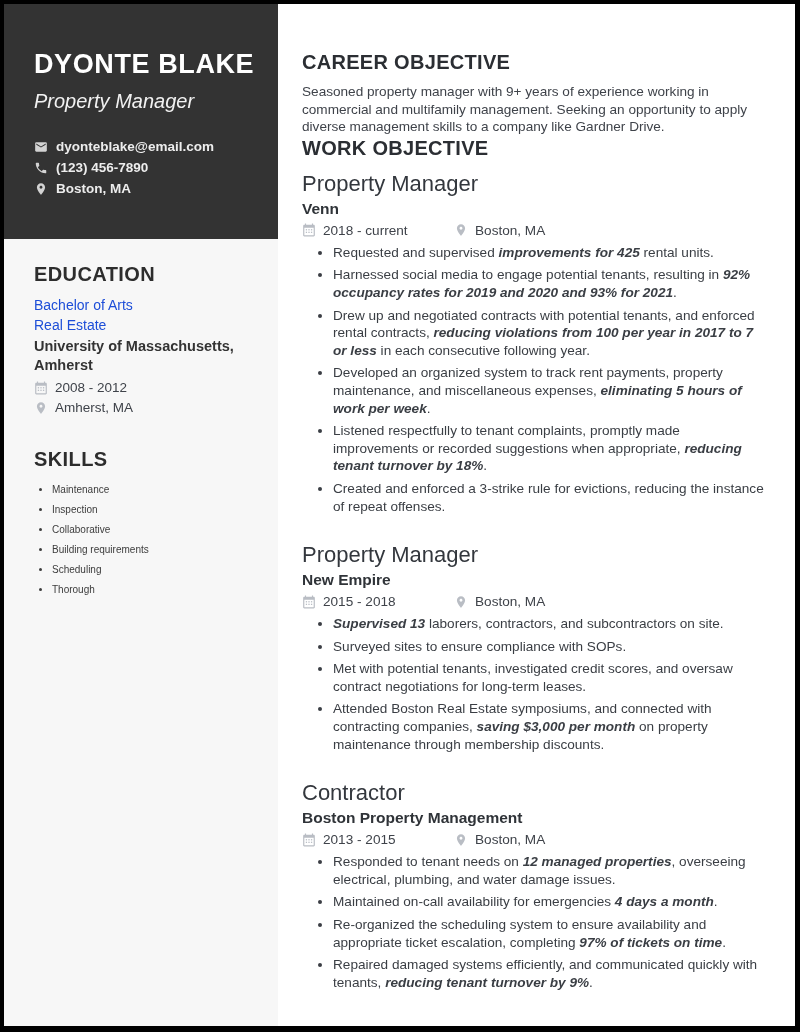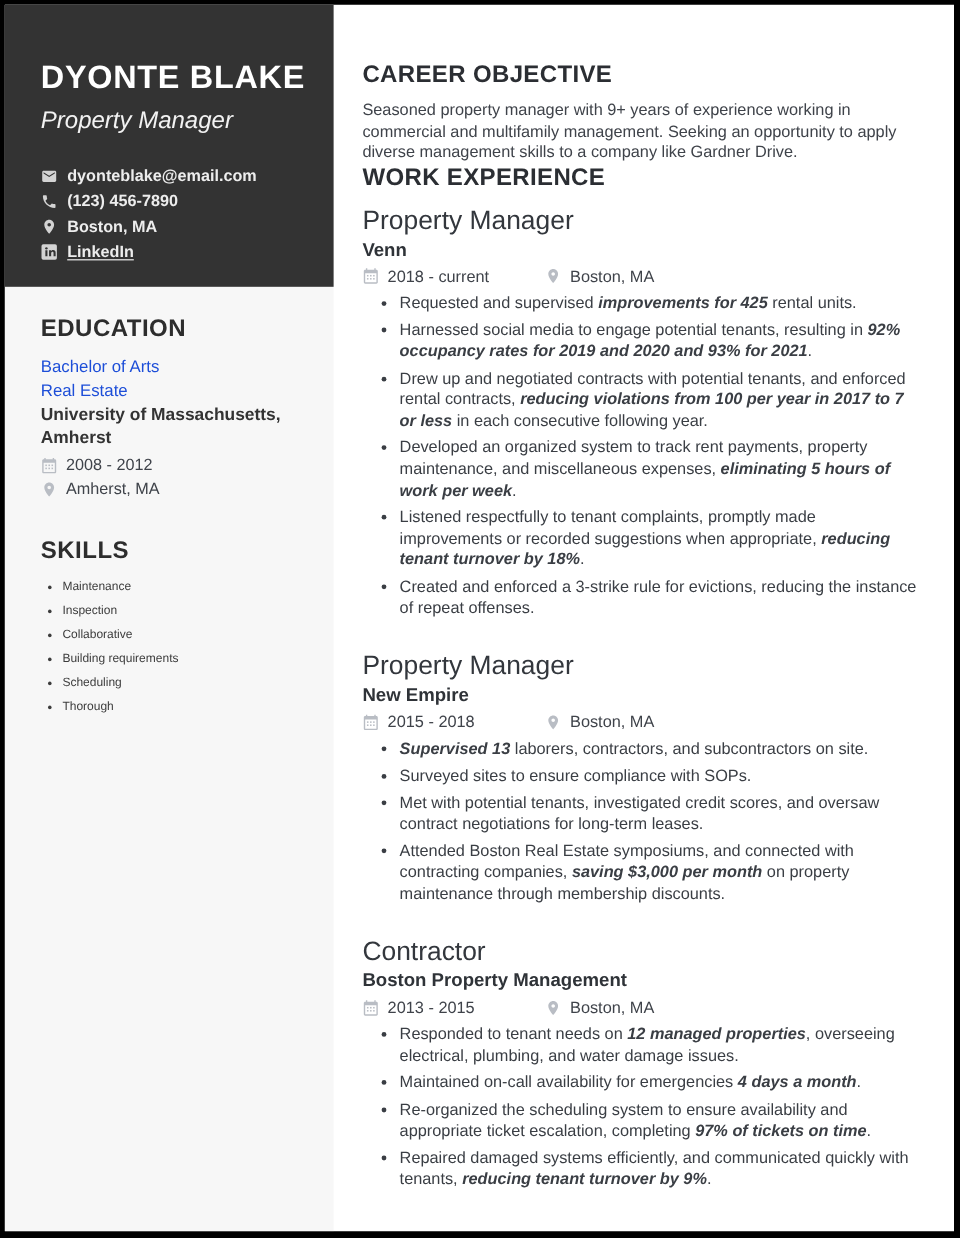--- a/index.html
+++ b/index.html
@@ -86,31 +86,20 @@
             <span class="">(123) 456-7890</span>
           </li>
           <li>
             <span class="icon">
               <svg viewBox="0 0 24 24">
                 <path d="M12 2C8.13 2 5 5.13 5 9c0 5.25 7 13 7 13s7-7.75 7-13c0-3.87-3.13-7-7-7zm0 9.5c-1.38 0-2.5-1.12-2.5-2.5s1.12-2.5 2.5-2.5 2.5 1.12 2.5 2.5-1.12 2.5-2.5 2.5z"></path>
               </svg>
             </span>
             <span class="">Boston, MA</span>
           </li>
-          <li>
-            <span class="icon">
-              <svg viewBox="0 0 24 24">
-                <rect x="1" y="1" width="22" height="22" rx="2.5"></rect>
-                <path d="M6.5 9.5h3V18h-3z" fill="#333333"></path>
-                <circle cx="8" cy="6.8" r="1.7" fill="#333333"></circle>
-                <path d="M11.8 9.5h2.9v1.2c.5-.8 1.5-1.5 3-1.5 2.3 0 3.5 1.4 3.5 4V18h-3v-4.3c0-1.2-.5-1.9-1.5-1.9s-1.9.8-1.9 2.2V18h-3z" fill="#333333"></path>
-              </svg>
-            </span>
-            <span class="link">LinkedIn</span>
-          </li>
         </ul>
     </div>
 
     <div class="sidebar-body">
       <section>
         <h2 class="side">EDUCATION</h2>
         <div class="edu-line">Bachelor of Arts</div>
         <div class="edu-line">Real Estate</div>
         <div class="edu-school">University of Massachusetts, Amherst</div>
         <div class="meta-row">
@@ -151,21 +140,21 @@
     </div>
   </aside>
 
   <main class="main">
     <section>
       <h2 class="section">CAREER OBJECTIVE</h2>
       <p class="objective">Seasoned property manager with 9+ years of experience working in commercial and multifamily management. Seeking an opportunity to apply diverse management skills to a company like Gardner Drive.</p>
     </section>
 
     <section>
-      <h2 class="section work-heading">WORK EXPERIENCE</h2>
+      <h2 class="section work-heading">WORK OBJECTIVE</h2>
       <div id="jobs">
           <article class="job">
             <h3 class="job-title">Property Manager</h3>
             <div class="company">Venn</div>
             <div class="job-meta">
               <span class="meta-item date">
                 <span class="icon">
                   <svg viewBox="0 0 24 24">
                     <path d="M20 3h-1V1h-2v2H7V1H5v2H4c-1.1 0-2 .9-2 2v16c0 1.1.9 2 2 2h16c1.1 0 2-.9 2-2V5c0-1.1-.9-2-2-2zm0 18H4V8h16v13z"></path>
                     <rect x="6.5" y="10.5" width="2.2" height="2.2"></rect>

